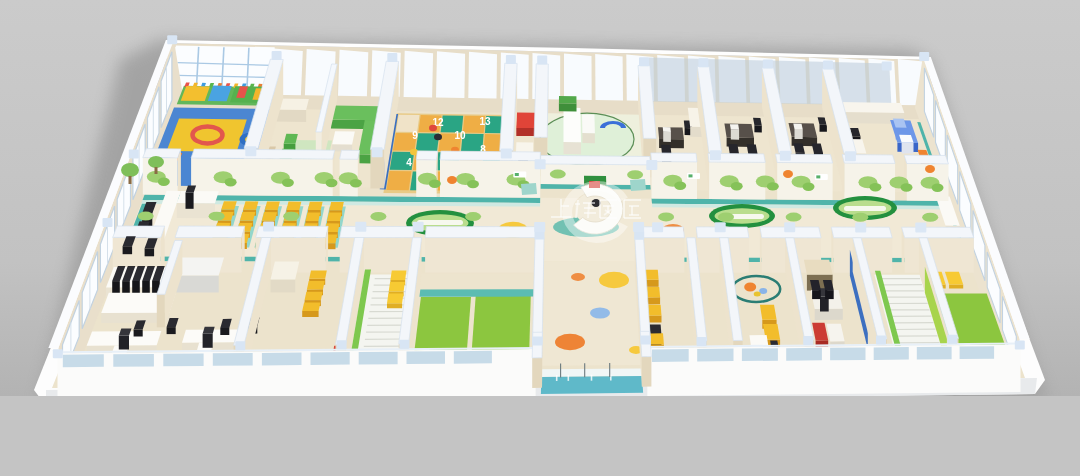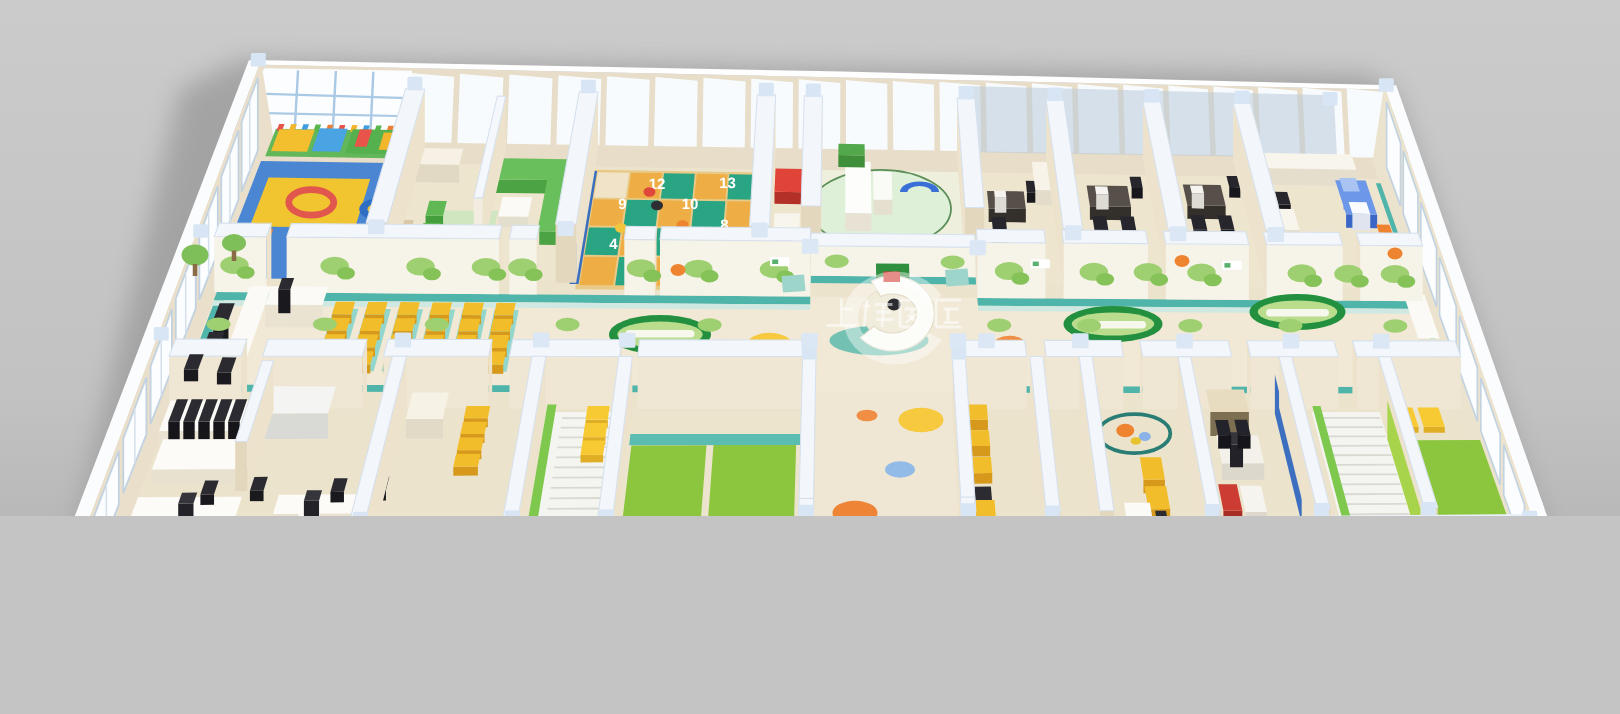--- a/index.html
+++ b/index.html
@@ -1,15 +1,15 @@
 <!DOCTYPE html>
 <html><head><meta charset="utf-8"><title>floorplan</title>
 <style>
 html,body{margin:0;padding:0;background:#c4c4c4;font-family:"Liberation Sans",sans-serif;}
-#stage{position:relative;width:1080px;height:344px;overflow:hidden;}
+#stage{position:relative;width:1080px;height:396px;overflow:hidden;}
 </style></head>
 <body>
 <div id="stage">
 <svg width="1080" height="476" viewBox="0 0 1080 476">
 <defs>
 <linearGradient id="bgg" x1="0" y1="0" x2="0" y2="1">
 <stop offset="0" stop-color="#cbcbcb"></stop>
           <stop offset="0.55" stop-color="#c2c2c2"></stop>
           <stop offset="1" stop-color="#aaaaaa"></stop>
 </linearGradient>

